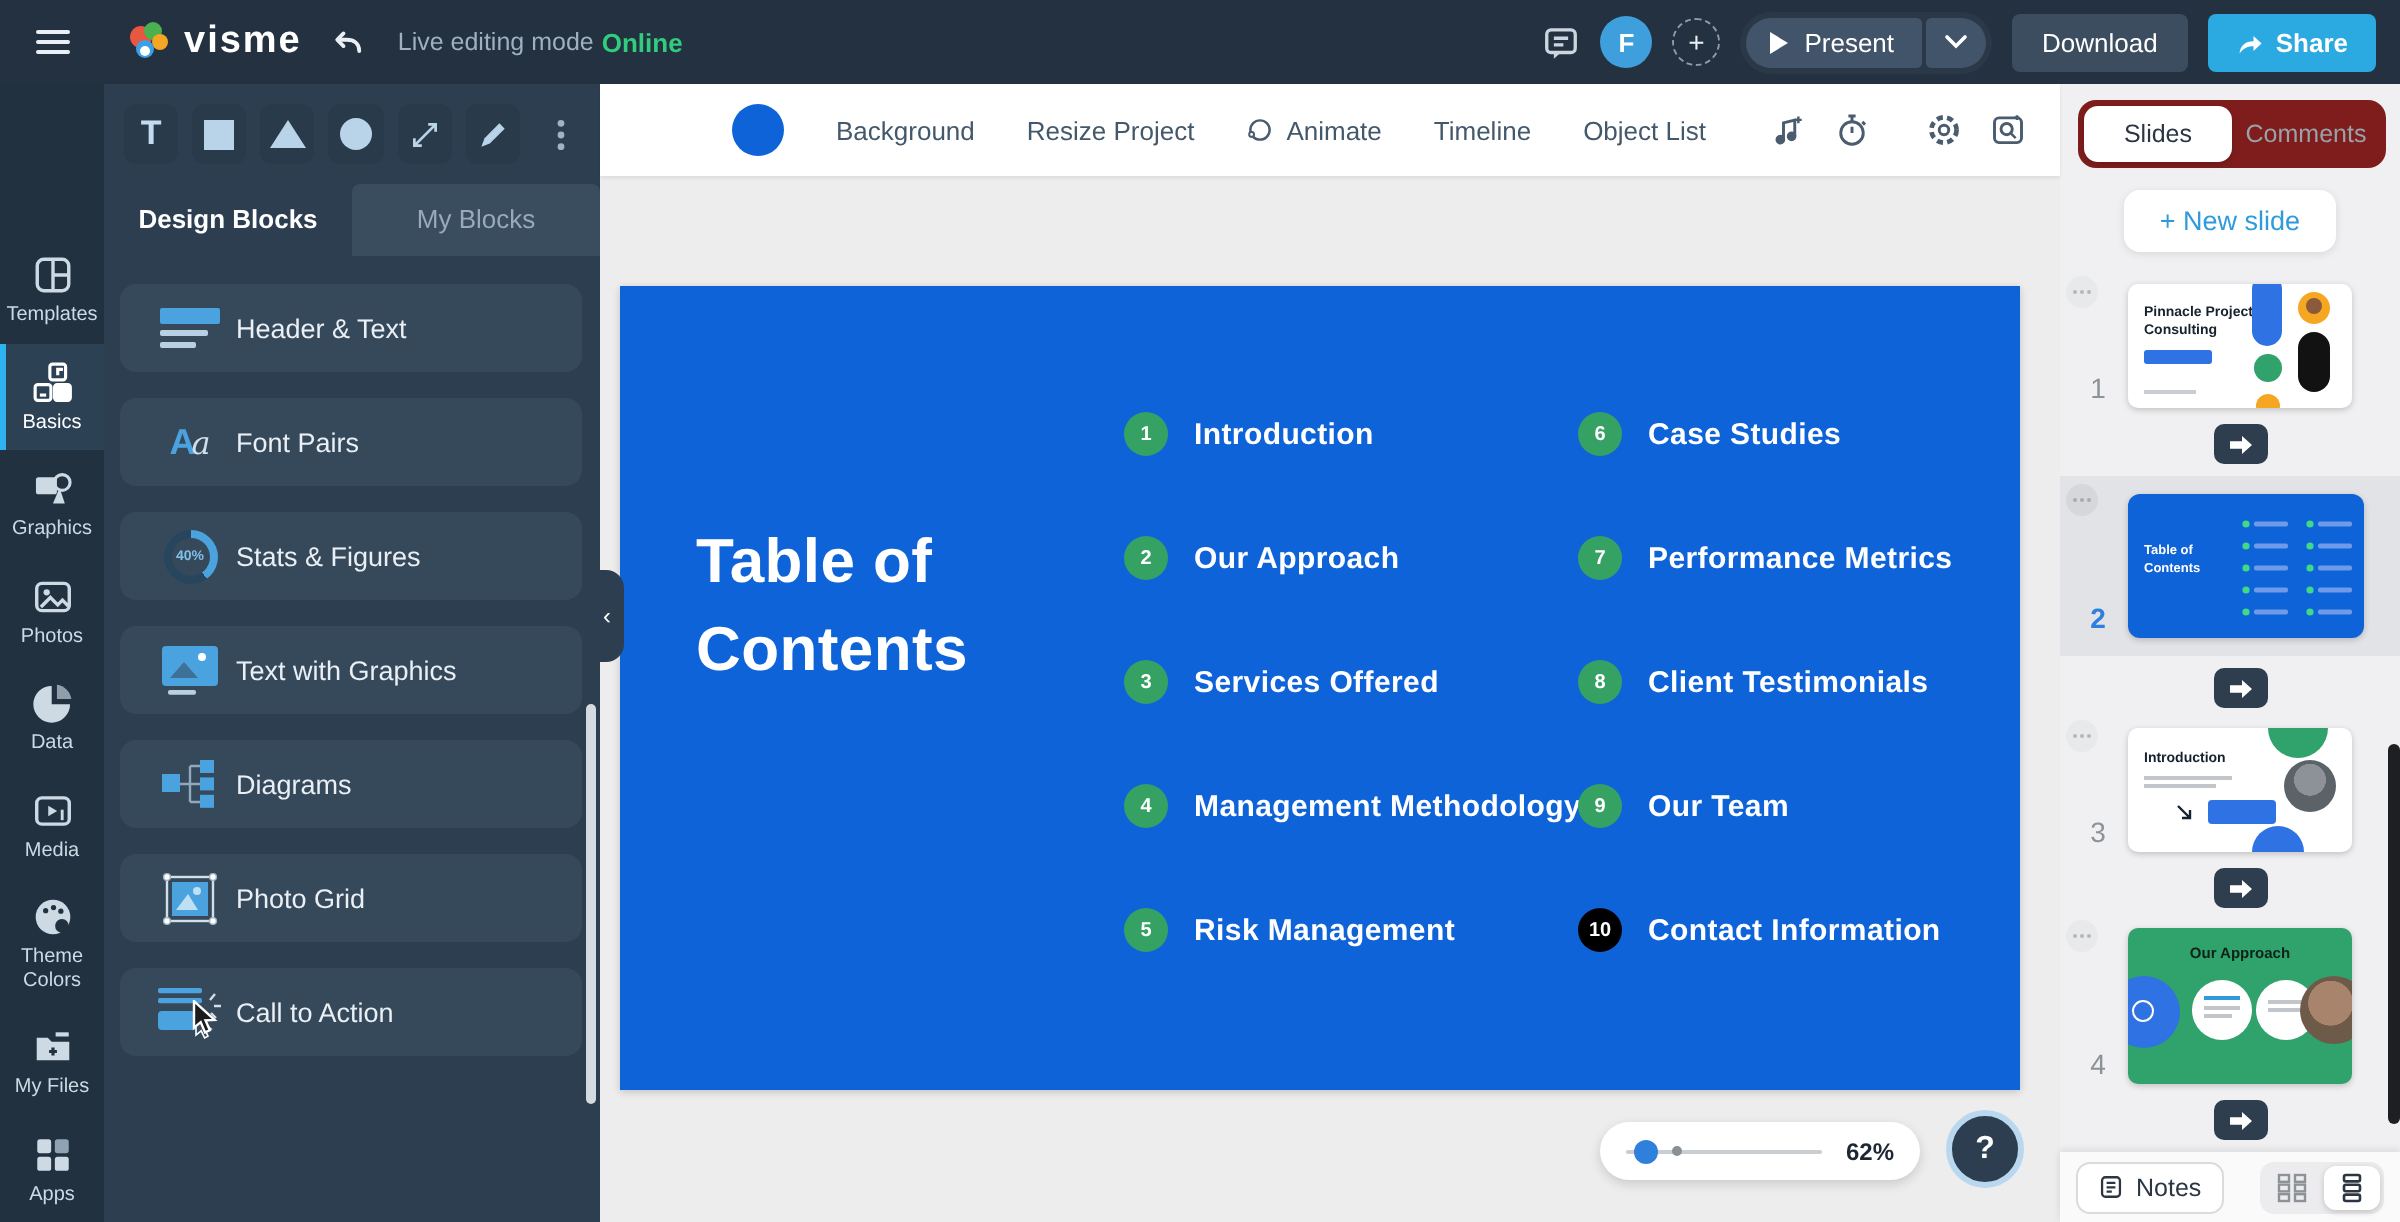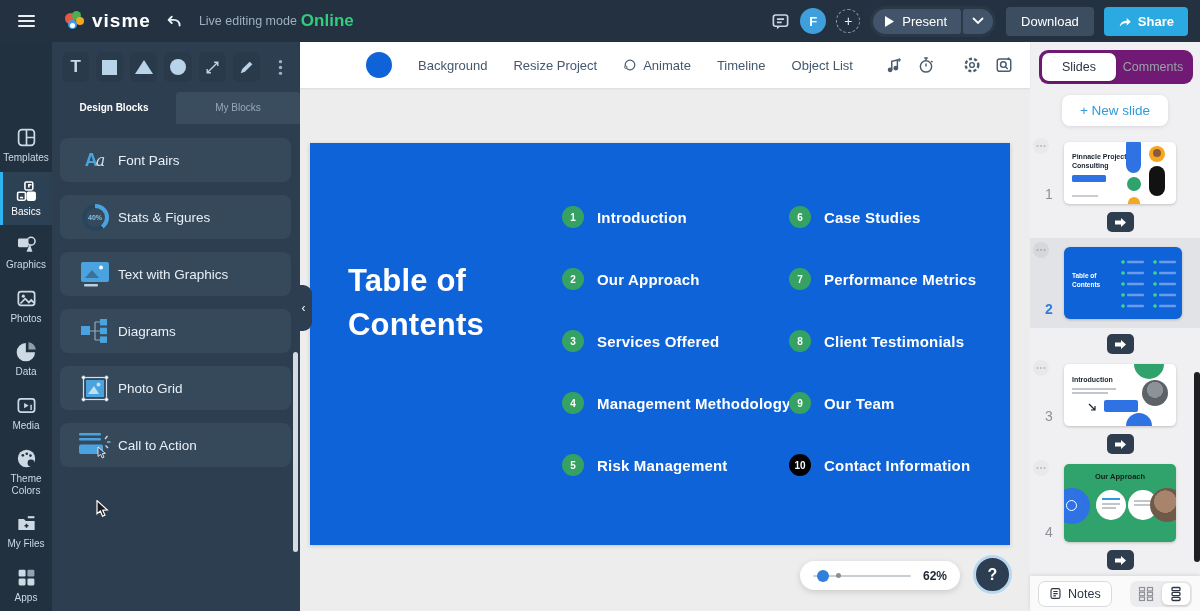--- a/index.html
+++ b/index.html
@@ -9,21 +9,21 @@
   
   .topbar { position:absolute; top:0; left:0; width:1200px; height:42px; background:#233140; display:flex; align-items:center; color:#fff; z-index:50; }
   .menu-btn { width:52px; height:42px; display:flex; flex-direction:column; justify-content:center; align-items:center; gap:3px; cursor:pointer; }
   .menu-btn i { width:17px; height:2px; background:#e9eff5; border-radius:1px; }
   .logo { display:flex; align-items:center; gap:6px; margin-left:12px; }
   .logo-mark { position:relative; width:22px; height:20px; }
   .logo-mark b { position:absolute; border-radius:50%; }
   .logo-text { font-size:19px; font-weight:bold; letter-spacing:1px; color:#fff; }
   .undo-btn { margin-left:14px; cursor:pointer; display:flex; }
   .live-label { margin-left:16px; font-size:12.5px; color:#9fb0bf; }
-  .online { color:#31cc7c; font-weight:bold; margin-left:4px; font-size:17px; }
+  .online { color:#31cc7c; font-weight:bold; margin-left:4px; font-size:13px; }
   .tb-center { position:absolute; left:50%; top:3px; transform:translateX(-50%); text-align:center; }
   .tb-title { font-size:14px; color:#f3f7fa; }
   .tb-sub { display:flex; gap:8px; justify-content:center; margin-top:2px; }
   .pillbtn { display:flex; align-items:center; gap:4px; background:#2f3d4d; border-radius:9px; padding:2px 9px; font-size:10.5px; color:#dbe4ec; cursor:pointer; }
   .tb-right { margin-left:auto; display:flex; align-items:center; gap:10px; padding-right:12px; }
   .avatar { width:26px; height:26px; border-radius:50%; background:#3f9fdd; color:#fff; font-size:13px; font-weight:bold; display:flex; align-items:center; justify-content:center; cursor:pointer; }
   .add-collab { width:24px; height:24px; border-radius:50%; border:1.5px dashed #8e9aa6; color:#e8eef4; font-size:14px; display:flex; align-items:center; justify-content:center; cursor:pointer; }
   .present-group { display:flex; gap:2px; background:#2a3848; border-radius:17px; padding:3px; }
   .present-main { display:flex; align-items:center; gap:8px; background:#42546a; border-radius:14px 3px 3px 14px; padding:5px 14px 5px 12px; font-size:13px; cursor:pointer; }
   .present-dd { background:#42546a; border-radius:3px 14px 14px 3px; padding:5px 9px; display:flex; align-items:center; cursor:pointer; }
@@ -40,21 +40,21 @@
   
   .panel { position:absolute; top:42px; left:52px; width:248px; height:569px; background:#2c3e50; }
   .tools { display:flex; align-items:center; gap:7px; padding:10px 6px 6px 10px; }
   .tool { width:30px; height:30px; border-radius:6px; background:#293a4b; display:flex; align-items:center; justify-content:center; color:#c3dcef; cursor:pointer; }
   .tool.txt { font-size:17px; font-weight:bold; }
   .tool .sq { width:15px; height:15px; background:#b9d3e8; }
   .tool .tri { width:0; height:0; border-left:9px solid transparent; border-right:9px solid transparent; border-bottom:14px solid #b9d3e8; }
   .tool .cir { width:16px; height:16px; border-radius:50%; background:#b9d3e8; }
   .tool.more { background:transparent; }
   .ptabs { display:flex; margin-top:4px; }
-  .ptab { flex:1; text-align:center; padding:10px 0 11px; font-size:10px; cursor:pointer; }
+  .ptab { flex:1; text-align:center; padding:10px 0 11px; font-size:13px; cursor:pointer; }
   .ptab.on { color:#fff; font-weight:bold; }
   .ptab.off { color:#97a9ba; background:#3a4d5f; border-radius:4px 4px 0 0; }
   .blocks { padding:14px 9px 0 8px; display:flex; flex-direction:column; gap:13px; }
   .block { height:44px; background:#35495b; border-radius:8px; display:flex; align-items:center; padding:0 12px; color:#e9eff5; font-size:13.5px; cursor:pointer; }
   .bicon { width:46px; display:flex; justify-content:center; align-items:center; flex-shrink:0; }
   .ht-bars i { display:block; border-radius:1px; }
   .ht-bars i:nth-child(1){ width:30px; height:8px; background:#4aa3df; margin-bottom:3px; }
   .ht-bars i:nth-child(2){ width:24px; height:3px; background:#b9cfe2; margin-bottom:3px; }
   .ht-bars i:nth-child(3){ width:18px; height:3px; background:#b9cfe2; }
   .fp-a { font-size:18px; font-weight:bold; color:#4aa3df; }
@@ -81,21 +81,21 @@
   .collapse { position:absolute; left:-5px; top:243px; width:17px; height:46px; background:#2c3e50; border-radius:0 9px 9px 0; color:#fff; font-size:12px; display:flex; align-items:center; justify-content:center; cursor:pointer; z-index:6; }
   .zoompill { position:absolute; left:500px; top:519px; width:160px; height:29px; background:#fff; border-radius:15px; display:flex; align-items:center; padding:0 13px; box-shadow:0 2px 6px rgba(0,0,0,.15); z-index:6; }
   .zslider { flex:1; height:2px; background:#c9ced2; border-radius:1px; position:relative; cursor:pointer; }
   .zthumb { position:absolute; left:4px; top:-5px; width:12px; height:12px; border-radius:50%; background:#2f80dc; }
   .zdot { position:absolute; left:23px; top:-1.5px; width:5px; height:5px; border-radius:50%; background:#8a9096; }
   .zval { margin-left:12px; font-size:12px; font-weight:bold; color:#1d2733; }
   .helpbtn { position:absolute; left:673px; top:513px; width:39px; height:39px; border-radius:50%; background:#2c3e50; border:3px solid #b9d8f0; color:#fff; font-size:16px; font-weight:bold; display:flex; align-items:center; justify-content:center; cursor:pointer; z-index:6; }
 
   
   .rpanel { position:absolute; top:42px; right:0; width:170px; height:569px; background:#f0f0f2; }
-  .rtabs { margin:8px 7px 0 9px; background:#701a75; border-radius:9px; display:flex; padding:3px; }
+  .rtabs { margin:8px 7px 0 9px; background:#7f1d1d; border-radius:9px; display:flex; padding:3px; }
   .rtab { flex:1; text-align:center; padding:7px 0; font-size:12.5px; color:#9aa1a8; border-radius:7px; cursor:pointer; }
   .rtab.on { background:#fff; color:#2c3643; box-shadow:0 1px 3px rgba(0,0,0,.18); }
   .newslide { margin:11px auto 0; width:106px; padding:8px 0; background:#fff; border-radius:8px; text-align:center; color:#2f9bdc; font-size:13.5px; box-shadow:0 1px 4px rgba(0,0,0,.1); cursor:pointer; }
   .slist { margin-top:12px; }
   .srow { position:relative; display:flex; align-items:flex-end; padding:4px 0 2px 10px; }
   .srow.active { background:#e2e3e6; padding:9px 0 9px 10px; }
   .snum { width:18px; text-align:center; font-size:14px; color:#8d9297; margin:0 6px 2px 0; }
   .srow.active .snum { color:#2f7fe0; font-weight:bold; }
   .cdots { position:absolute; left:3px; top:0; width:16px; height:16px; border-radius:50%; background:#e8e9eb; display:flex; align-items:center; justify-content:center; }
   .srow.active .cdots { background:#d6d7da; top:4px; }
@@ -283,20 +283,30 @@
           </svg>
       </div>
     </div>
 
     <div class="ptabs">
       <div class="ptab on">Design Blocks</div>
       <div class="ptab off">My Blocks</div>
     </div>
 
     <div class="blocks">
+      <div class="block">
+        <span class="bicon ht-bars">
+            <span>
+              <i></i>
+              <i></i>
+              <i></i>
+            </span>
+          </span>
+        <span>Header &amp; Text</span>
+      </div>
       <div class="block">
         <span class="bicon">
             <span class="fp-a">A</span>
             <span class="fp-b">a</span>
           </span>
         <span>Font Pairs</span>
       </div>
       <div class="block">
         <span class="bicon">
             <span class="donut">

